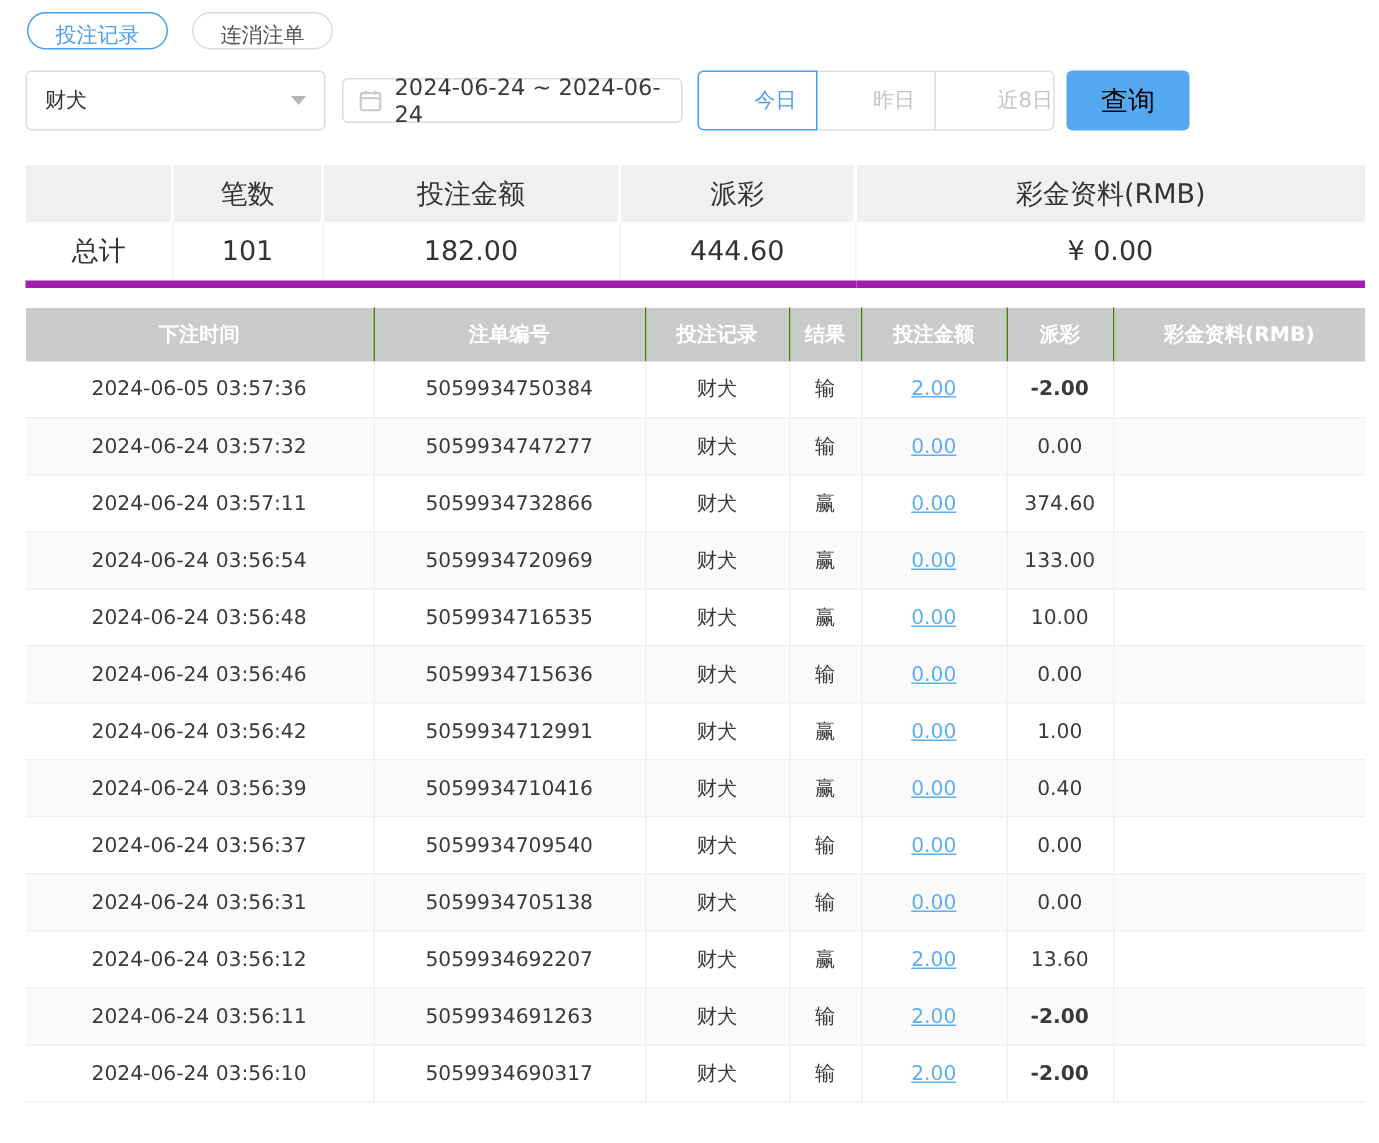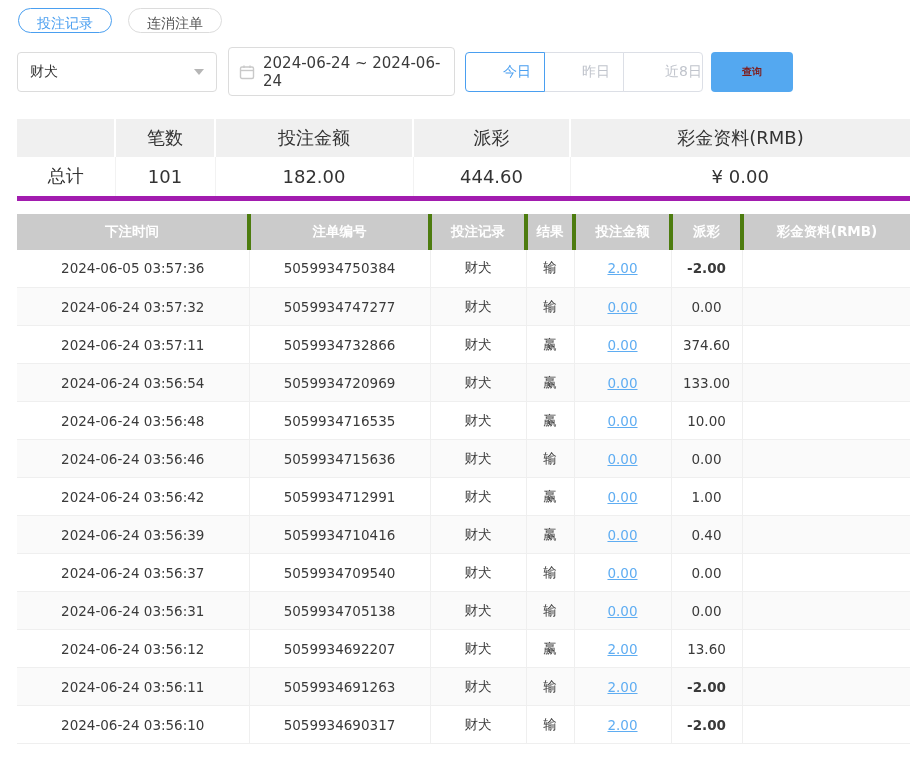--- a/index.html
+++ b/index.html
@@ -13,48 +13,48 @@
     border:1px solid #dcdcdc; color:#555; font-size:14px; line-height:28px; cursor:pointer; }
   .tab-pill.active { border-color:#4a9ff0; color:#4a9ff0; }
 
   
   .filters { display:flex; align-items:center; margin-top:14px; }
   .select-box { width:200px; height:40px; border:1px solid #dcdcdc; border-radius:4px;
     display:flex; align-items:center; padding:0 12px; font-size:14px; color:#333;
     justify-content:space-between; cursor:pointer; background:#fff; }
   .caret { width:0; height:0; border-left:5px solid transparent; border-right:5px solid transparent;
     border-top:6px solid #b6b6b6; margin-left:8px; }
-  .date-box { width:227px; height:49px; border:1px solid #dcdcdc; border-radius:4px;
+  .date-box { width:227px; height:30px; border:1px solid #dcdcdc; border-radius:4px;
     display:flex; align-items:center; padding:0 10px; font-size:15px; color:#3a3a3a;
     margin-left:11px; background:#fff; }
   .cal-icon { margin-right:8px; display:flex; }
   .btn-group { display:flex; margin-left:10px; }
   .qbtn { width:80px; height:40px; background:#fff; border:1px solid #dcdfe6; font-size:14px;
     color:#c0c4cc; cursor:pointer; margin-left:-1px; font-family:inherit;padding-left:24px; }
   .qbtn:first-child { border-radius:4px 0 0 4px; margin-left:0; }
   .qbtn:last-child { border-radius:0 4px 4px 0;text-align:right; }
   .qbtn.active { border-color:#4a9ff0; color:#4a9ff0; position:relative; z-index:1; }
-  .search-btn { width:82px; height:40px; margin-left:8px; background:#54a8f0; color:#7f1d1d;
-    border:none; border-radius:4px; font-size:10px; cursor:pointer; font-family:inherit;font-weight:bold; }
+  .search-btn { width:82px; height:40px; margin-left:8px; background:#54a8f0; color:#000000;
+    border:none; border-radius:4px; font-size:18px; cursor:pointer; font-family:inherit; }
 
   
   table { border-collapse:collapse; table-layout:fixed; width:893px; }
   td,th { text-align:center; overflow:hidden; white-space:nowrap; }
   .summary { margin-top:23px; font-size:18px; }
   .summary thead th { background:#f0f0f0; height:38px; font-weight:normal; color:#333;
     border-right:2px solid #fff; }
   .summary thead th:last-child { border-right:none; }
   .summary tbody td { height:41px; background:#fff; border-right:1px solid #f2f2f2;
     border-bottom:5px solid #a21caf; color:#333; }
   .summary tbody td:last-child { border-right:none; }
 
   
   .records { margin-top:13px; font-size:13.5px; }
   .records thead th { background:#cbcbcb; color:#fff; height:36px; font-weight:bold;
-    border-right:4px solid #4d7c0f; font-size:13.5px; }
+    border-right:1px solid #4d7c0f; font-size:13.5px; }
   .records thead th:last-child { border-right:none; }
   .records tbody td { height:38px; border-right:1px solid #efefef; border-bottom:1px solid #efefef;
     color:#3a3a3a; background:#fff; }
   .records tbody tr:nth-child(even) td { background:#fafafa; }
   .records tbody td:last-child { border-right:none; }
   .bet-link { color:#5fadf2; text-decoration:underline; cursor:pointer; }
   .neg { color:#e25d67;font-weight:bold; }
 </style>
 </head>
 <body>

